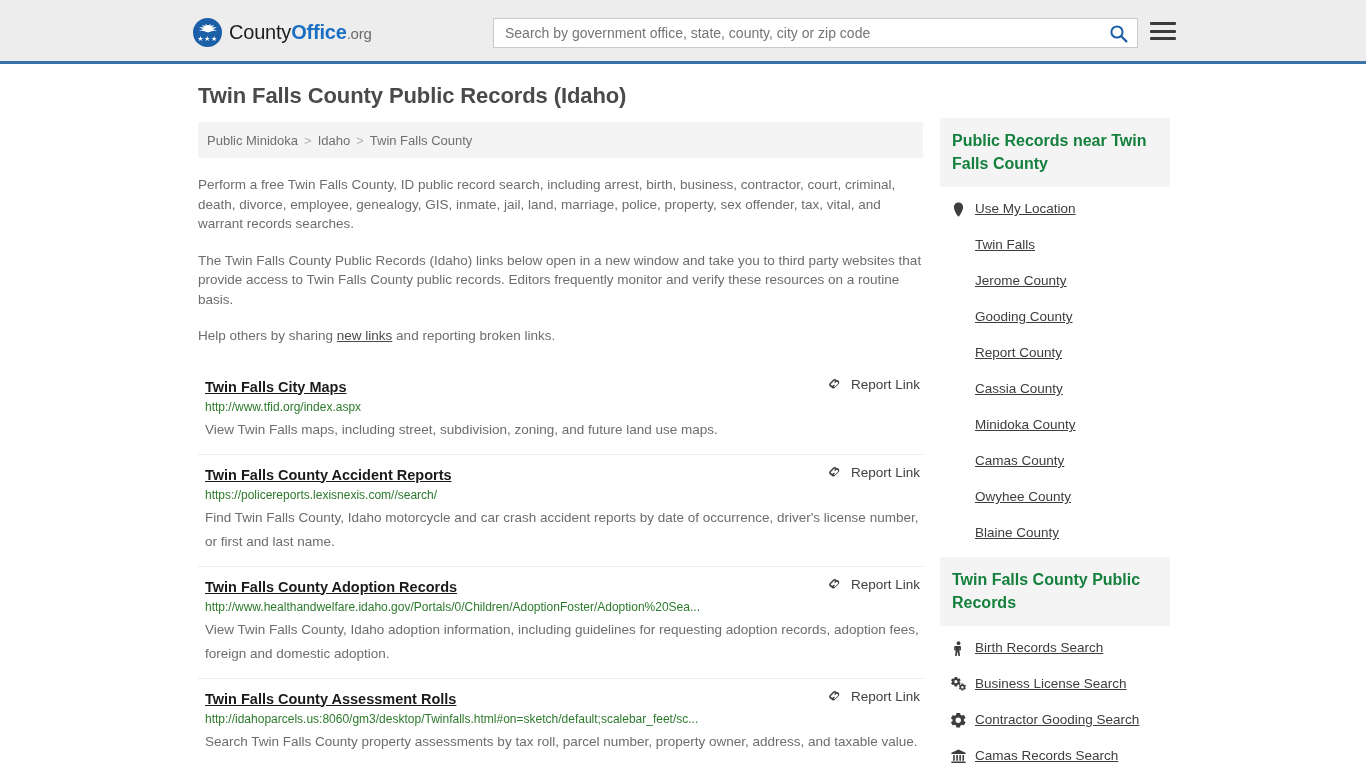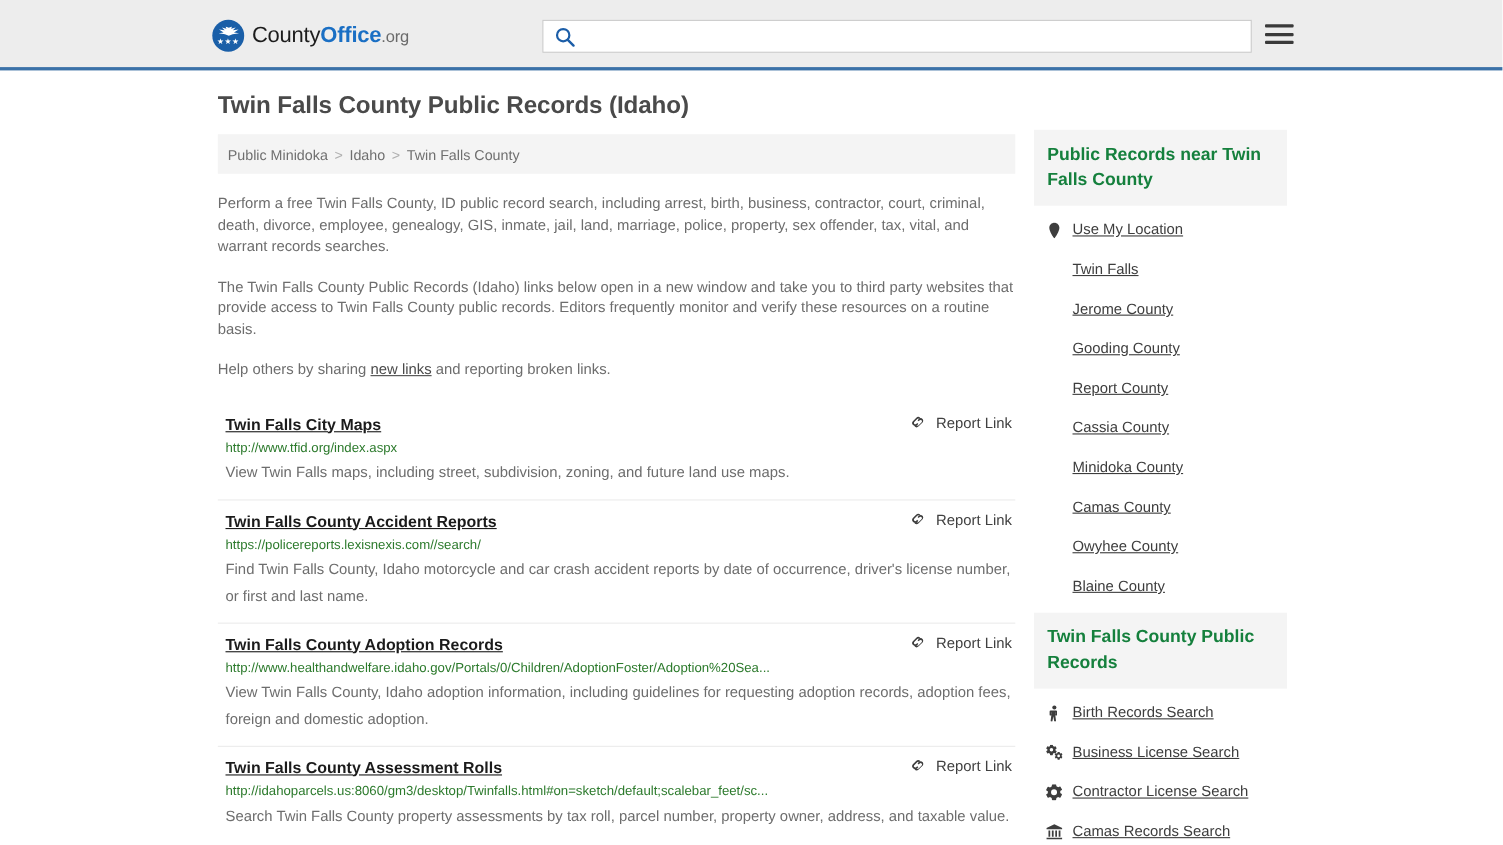--- a/index.html
+++ b/index.html
@@ -218,20 +218,21 @@
     <span class="brand-seal">
       <svg class="eagle" viewBox="0 0 19 9">
         <path d="M9.5 1.2 L12.5 0.2 L11.6 2.1 L15.8 1.1 L13.2 3.5 L18.4 2.9 L14.2 5.6 L18.8 6.2 L13 7.2 L9.5 8.6 L6 7.2 L0.2 6.2 L4.8 5.6 L0.6 2.9 L5.8 3.5 L3.2 1.1 L7.4 2.1 L6.5 0.2 Z" fill="#ffffff"></path>
       </svg>
       <span class="stars">★★★</span>
     </span>
     <span class="brand-text"><span class="t1">County</span><span class="t2">Office</span><span class="t3">.org</span></span>
   </a>
 
   <div class="searchwrap">
+    <input type="text" placeholder="Search by government office, state, county, city or zip code" style="">
     <button class="search-btn">
       <svg width="19" height="19" viewBox="0 0 19 19">
         <circle cx="8" cy="8" r="5.6" fill="none" stroke="#1c5ea8" stroke-width="2"></circle>
         <line x1="12.2" y1="12.2" x2="17.4" y2="17.4" stroke="#1c5ea8" stroke-width="2.2" stroke-linecap="round"></line>
       </svg>
     </button>
   </div>
 
   <div class="hamburger">
     <span></span>
@@ -372,21 +373,21 @@
               </svg>
             </span>
             <a href="#">Business License Search</a>
           </li>
           <li>
             <span class="side-ico">
               <svg viewBox="0 0 16 16" width="15" height="15" fill="currentColor">
                 <path d="M15.2 9.3l-1.5-.9a5.9 5.9 0 0 0 0-1.9l1.5-.9a.52.52 0 0 0 .24-.6l-1.5-2.6a.52.52 0 0 0-.61-.22l-1.7.6a6 6 0 0 0-1.6-.95L9.7.3A.52.52 0 0 0 9.2 0H6.2a.52.52 0 0 0-.5.4l-.3 1.7a6 6 0 0 0-1.6.95l-1.7-.6a.52.52 0 0 0-.6.22L0 5.3a.52.52 0 0 0 .24.6l1.5.9a5.9 5.9 0 0 0 0 1.9l-1.5.9A.52.52 0 0 0 0 10.2l1.5 2.6a.52.52 0 0 0 .6.22l1.7-.6a6 6 0 0 0 1.6.95l.3 1.7a.52.52 0 0 0 .5.4h3a.52.52 0 0 0 .5-.4l.3-1.7a6 6 0 0 0 1.6-.95l1.7.6a.52.52 0 0 0 .61-.22l1.5-2.6a.52.52 0 0 0-.24-.6zM7.7 10.6a2.9 2.9 0 1 1 2.9-2.9 2.9 2.9 0 0 1-2.9 2.9z"></path>
               </svg>
             </span>
-            <a href="#">Contractor License Search</a>
+            <a href="#">Contractor Gooding Search</a>
           </li>
           <li>
             <span class="side-ico">
               <svg viewBox="0 0 16 16" width="15" height="15" fill="currentColor">
                 <path d="M8 0.4 0.4 4v1.3h15.2V4zM2.3 6.3v6.1h1.7V6.3zm3.3 0v6.1h1.7V6.3zm3.3 0v6.1h1.7V6.3zm3.3 0v6.1h1.7V6.3zM.4 13.4v1.4h15.2v-1.4z"></path>
               </svg>
             </span>
             <a href="#">Camas Records Search</a>
           </li>
         </ul>

